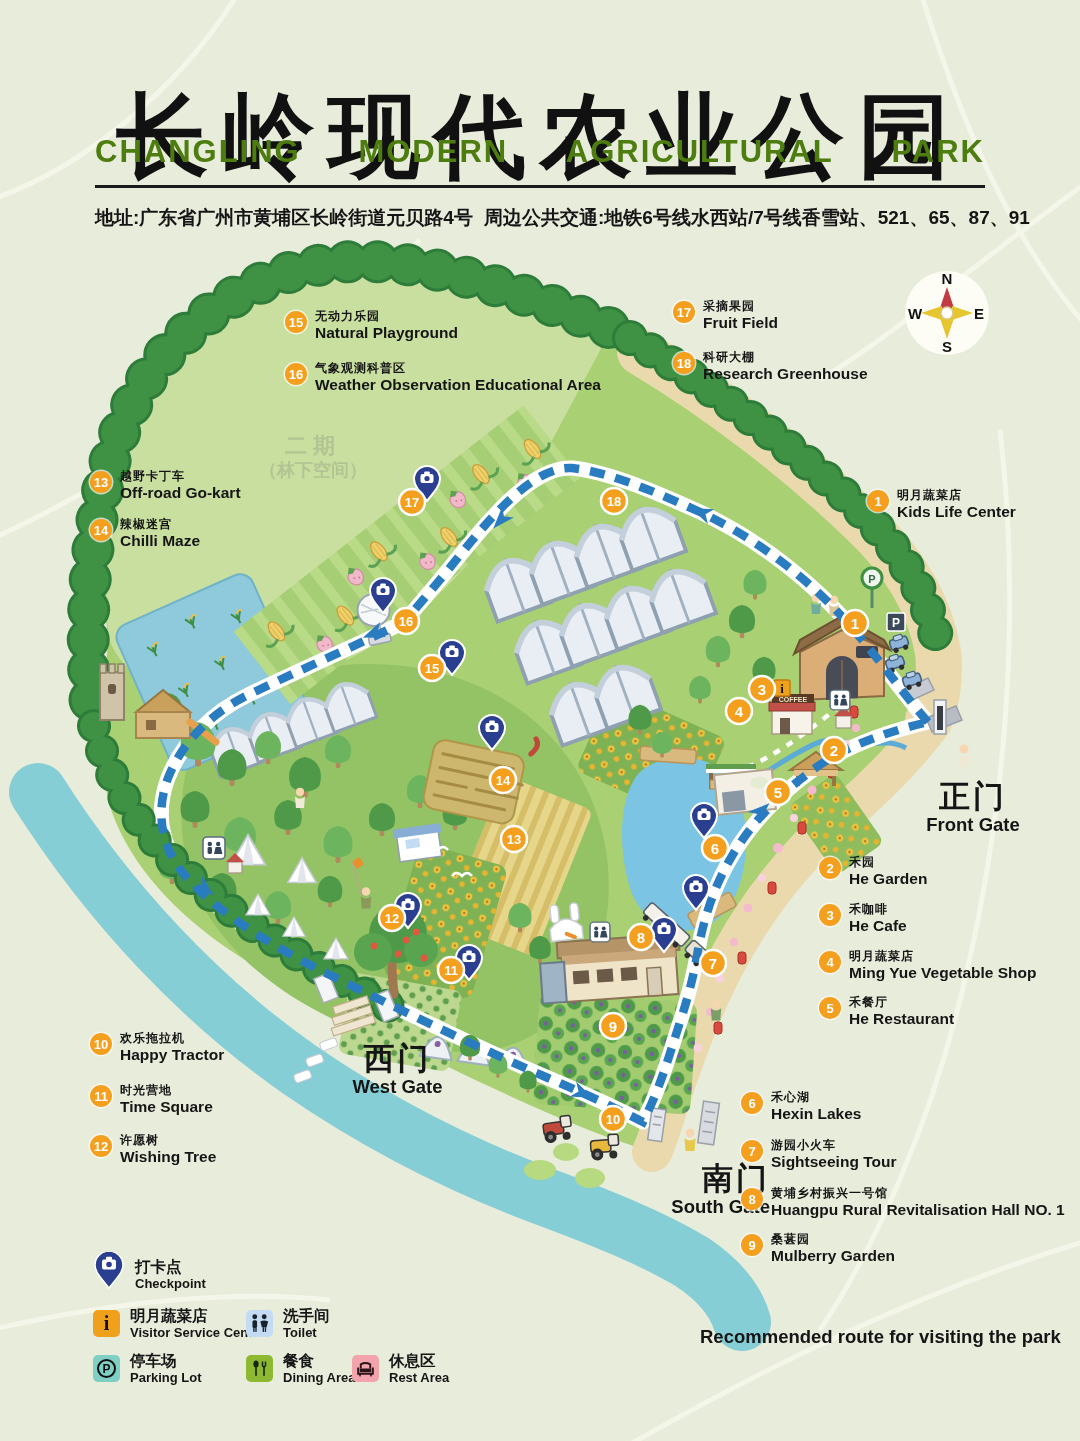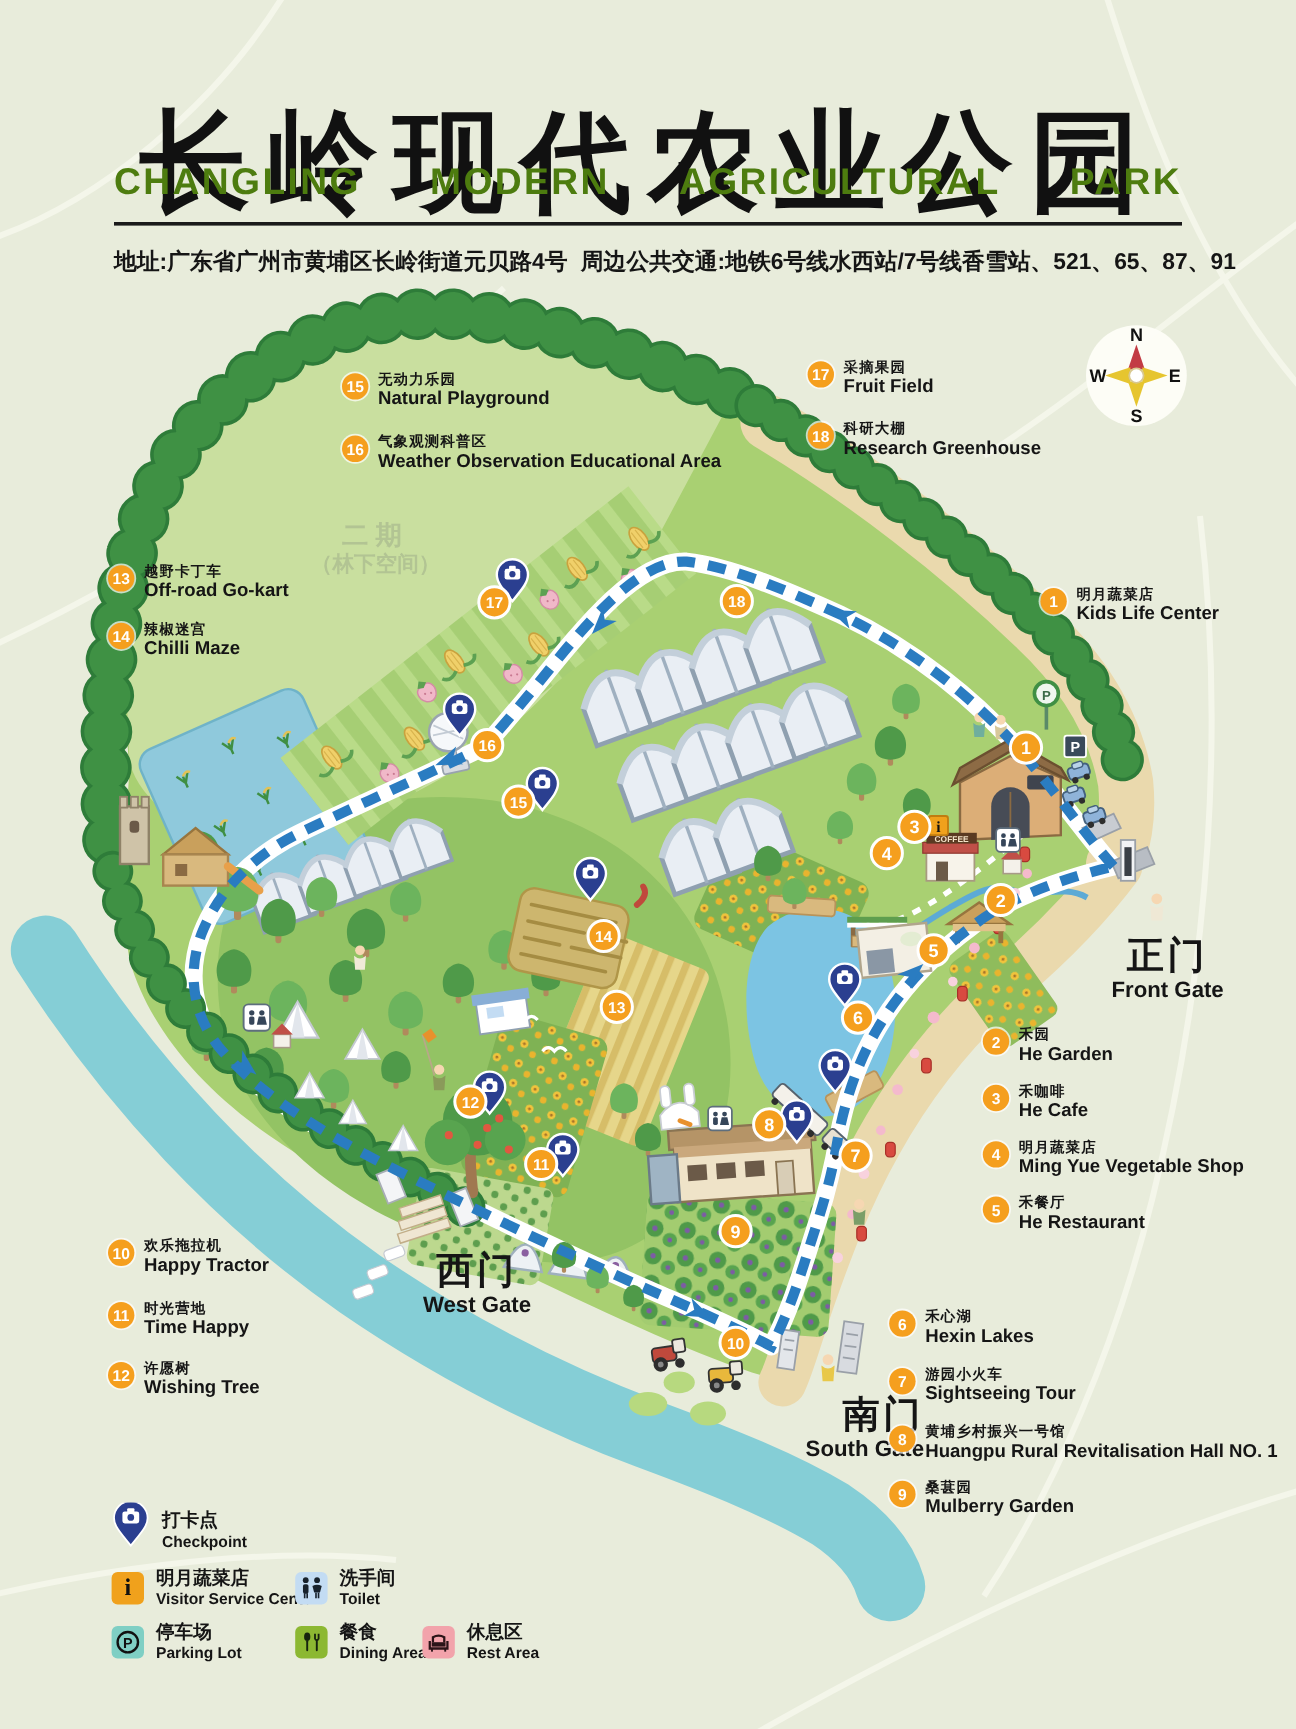--- a/index.html
+++ b/index.html
@@ -773,21 +773,21 @@
       <span class="badge">10</span>
       <span class="lt">
         <span class="zh">欢乐拖拉机</span>
         <span class="en">Happy Tractor</span>
       </span>
     </div>
 <div class="ov li p11">
       <span class="badge">11</span>
       <span class="lt">
         <span class="zh">时光营地</span>
-        <span class="en">Time Happy</span>
+        <span class="en">Time Square</span>
       </span>
     </div>
 <div class="ov li p12">
       <span class="badge">12</span>
       <span class="lt">
         <span class="zh">许愿树</span>
         <span class="en">Wishing Tree</span>
       </span>
     </div>
 <div class="ov li p13">
@@ -906,15 +906,16 @@
           <rect x="14.5" y="15" width="1.5" height="2.5" fill="#2b1418"></rect>
         </svg>
   </span>
   <span class="ftxt">
         <span class="zh">休息区</span>
         <span class="en">Rest Area</span>
       </span>
 </div>
 
 <div class="ov route-legend">
+  <div class="en">Recommended route for visiting the park</div>
 </div>
 
 </div>
 
 </body></html>

